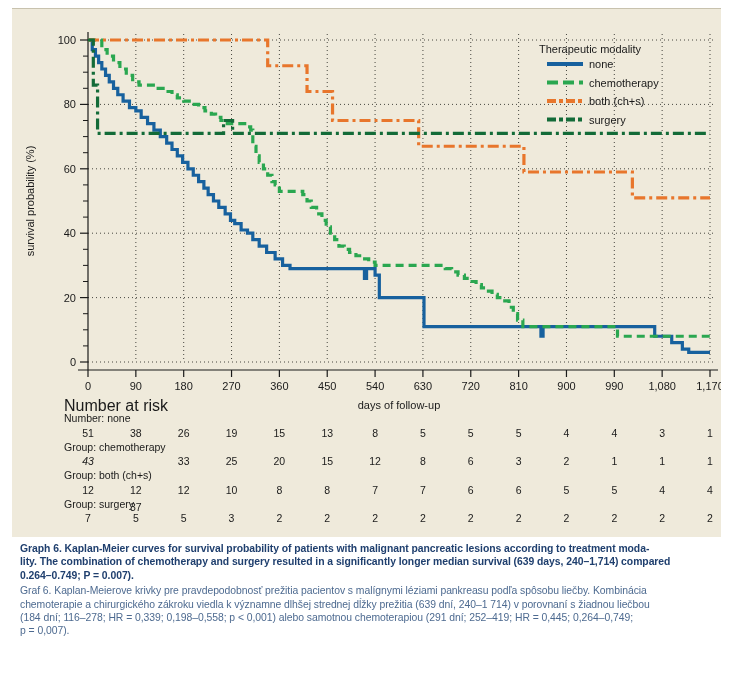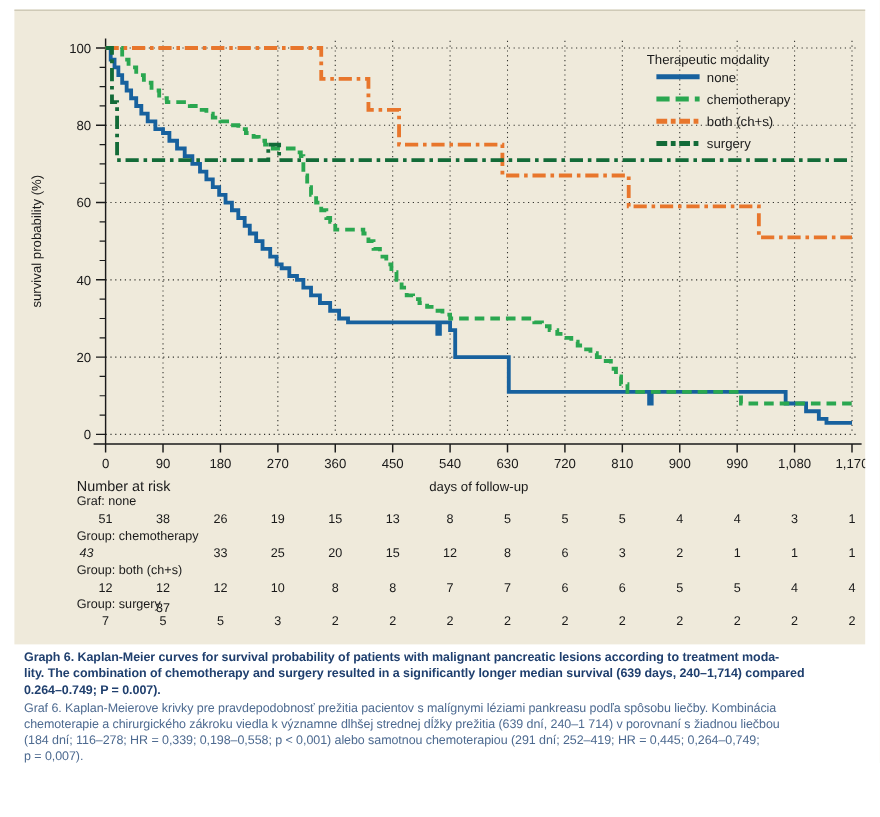--- a/index.html
+++ b/index.html
@@ -18,21 +18,21 @@
     box-sizing:border-box;
   }
   #chart-svg{position:absolute;left:0;top:0;}
 
   
   #risk-table{
     position:absolute;left:52px;top:390px;width:660px;
     font-size:10.5px;color:#1a1a1a;
     font-family:"Liberation Sans",sans-serif;
   }
-  .risk-head{font-size:12px;line-height:13px;color:#1a1a1a;}
+  .risk-head{font-size:16px;line-height:13px;color:#1a1a1a;}
   .risk-group-label{font-size:10.5px;line-height:13.5px;color:#1a1a1a;}
   .risk-row{position:relative;height:15px;}
   .risk-cell{
     position:absolute;top:0;width:34px;margin-left:-17px;
     text-align:center;font-size:10.5px;line-height:15px;color:#1a1a1a;
   }
 
   
   #caption{
     position:absolute;left:20px;top:542px;width:715px;
@@ -150,40 +150,40 @@
         <text x="577" y="77.5" class="legend-label">chemotherapy</text>
         <line x1="535" y1="92" x2="571" y2="92" stroke="#e8762c" stroke-width="4.2" stroke-dasharray="9,3,4,3"></line>
         <text x="577" y="96" class="legend-label">both (ch+s)</text>
         <line x1="535" y1="110.5" x2="571" y2="110.5" stroke="#136b38" stroke-width="4.2" stroke-dasharray="9,3,4,3"></line>
         <text x="577" y="114.5" class="legend-label">surgery</text>
       </svg>
 
     <div id="risk-table">
       <div class="risk-head">Number at risk</div>
       <div id="risk-groups">
-          <div class="risk-group-label">Graf: none</div>
+          <div class="risk-group-label">Number: none</div>
           <div class="risk-row">
             <span class="risk-cell" style="left: 24px;">51</span>
             <span class="risk-cell" style="left: 71.8462px;">38</span>
             <span class="risk-cell" style="left: 119.692px;">26</span>
             <span class="risk-cell" style="left: 167.538px;">19</span>
             <span class="risk-cell" style="left: 215.385px;">15</span>
             <span class="risk-cell" style="left: 263.231px;">13</span>
             <span class="risk-cell" style="left: 311.077px;">8</span>
             <span class="risk-cell" style="left: 358.923px;">5</span>
             <span class="risk-cell" style="left: 406.769px;">5</span>
             <span class="risk-cell" style="left: 454.615px;">5</span>
             <span class="risk-cell" style="left: 502.462px;">4</span>
             <span class="risk-cell" style="left: 550.308px;">4</span>
             <span class="risk-cell" style="left: 598.154px;">3</span>
             <span class="risk-cell" style="left: 646px;">1</span>
           </div>
           <div class="risk-group-label">Group: chemotherapy</div>
           <div class="risk-row">
-            <span class="risk-cell" style="left: 8px; font-style: italic;">43</span>
+            <span class="risk-cell" style="left: 24px; font-style: italic;">43</span>
             <span class="risk-cell" style="left: 71.8462px; margin-top: 46px;">37</span>
             <span class="risk-cell" style="left: 119.692px;">33</span>
             <span class="risk-cell" style="left: 167.538px;">25</span>
             <span class="risk-cell" style="left: 215.385px;">20</span>
             <span class="risk-cell" style="left: 263.231px;">15</span>
             <span class="risk-cell" style="left: 311.077px;">12</span>
             <span class="risk-cell" style="left: 358.923px;">8</span>
             <span class="risk-cell" style="left: 406.769px;">6</span>
             <span class="risk-cell" style="left: 454.615px;">3</span>
             <span class="risk-cell" style="left: 502.462px;">2</span>

